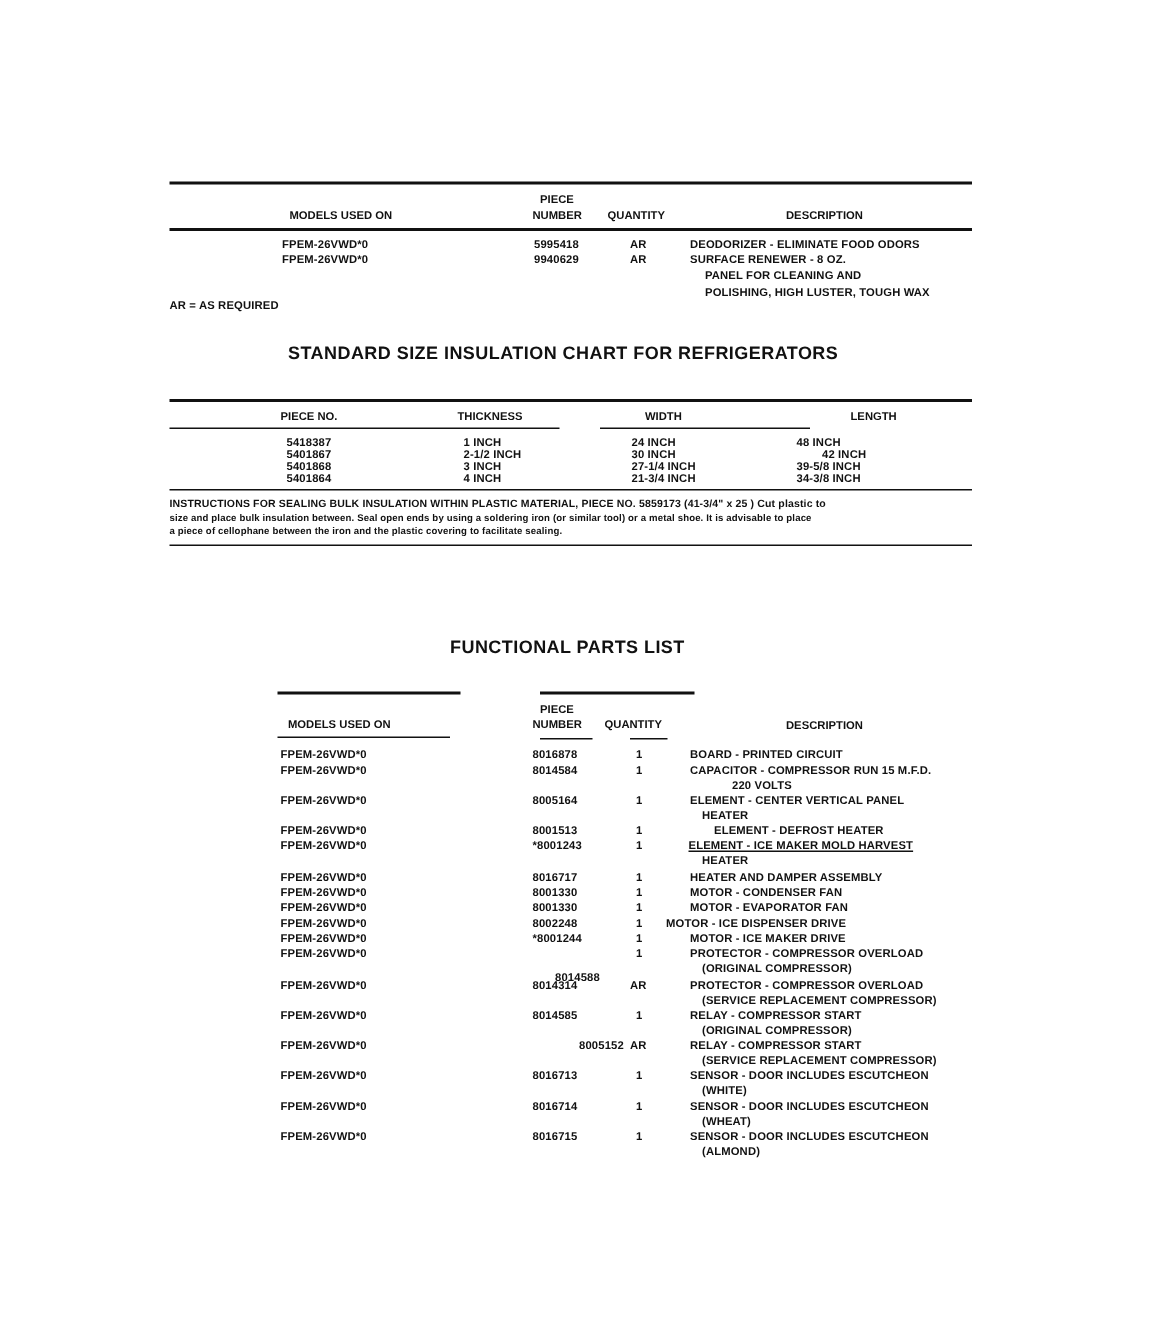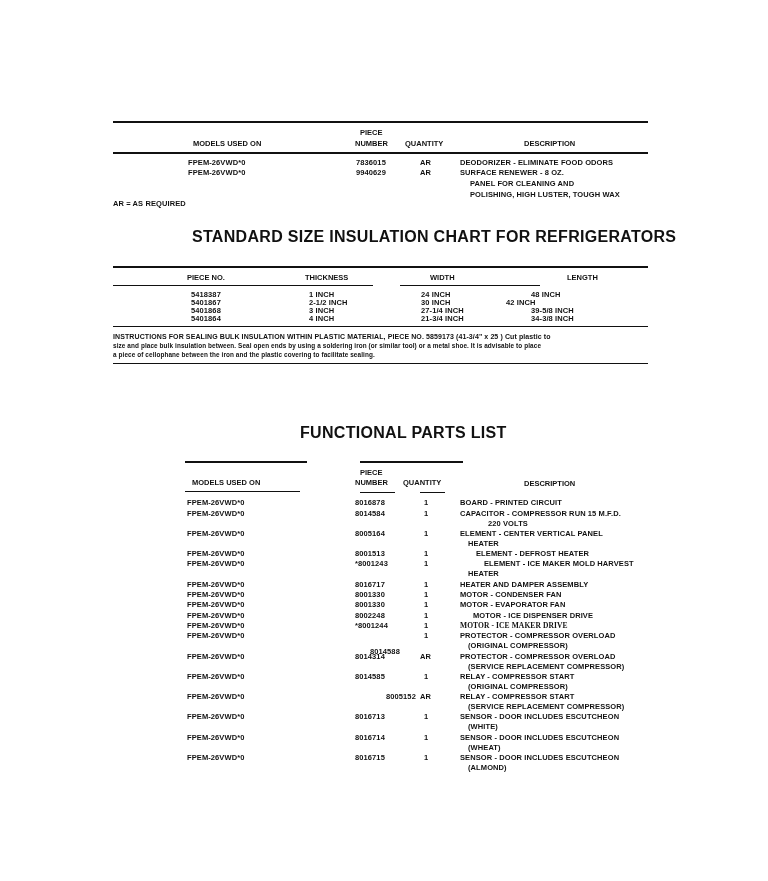--- a/index.html
+++ b/index.html
@@ -2,38 +2,38 @@
 <html><head>
   <meta charset="utf-8">
   <style>
     html, body { margin: 0; padding: 0; background: #fff; }
     body { width: 768px; height: 881px; position: relative; overflow: hidden;
       font-family: "Liberation Sans", sans-serif; color: #111; font-weight: bold; }
     .abs { position: absolute; }
     .t { font-size: 7.5px; line-height: 10px; white-space: nowrap; letter-spacing: 0.1px; }
     .hd { font-size: 7.5px; line-height: 10px; }
     .rule { position: absolute; background: #111; }
-    .title { font-size: 16px; letter-spacing: 0.3px; white-space: nowrap; }
+    .title { font-size: 12px; letter-spacing: 0.3px; white-space: nowrap; }
     .row { position: absolute; left: 0; width: 768px; height: 10px; }
     .row span { position: absolute; top: 0; }
   </style>
 </head>
 <body>
 
 <div class="rule" style="left:113px;top:121px;width:535px;height:2px;"></div>
 <div class="abs hd" style="left:360px;top:128px;">PIECE</div>
 <div class="abs hd" style="left:193px;top:139px;">MODELS USED ON</div>
 <div class="abs hd" style="left:355px;top:139px;">NUMBER</div>
 <div class="abs hd" style="left:405px;top:139px;">QUANTITY</div>
 <div class="abs hd" style="left:524px;top:139px;">DESCRIPTION</div>
 <div class="rule" style="left:113px;top:152px;width:535px;height:1.5px;"></div>
 
 <div class="row" style="top:158px;">
   <span class="t" style="left:188px;">FPEM-26VWD*0</span>
-  <span class="t" style="left:356px;">7836015</span>
+  <span class="t" style="left:356px;">5995418</span>
   <span class="t" style="left:420px;">AR</span>
   <span class="t" style="left:460px;">DEODORIZER - ELIMINATE FOOD ODORS</span>
 </div>
 <div class="row" style="top:168px;">
   <span class="t" style="left:188px;">FPEM-26VWD*0</span>
   <span class="t" style="left:356px;">9940629</span>
   <span class="t" style="left:420px;">AR</span>
   <span class="t" style="left:460px;">SURFACE RENEWER - 8 OZ.</span>
 </div>
 <div class="abs t" style="left:470px;top:179px;">PANEL FOR CLEANING AND</div>
@@ -52,21 +52,21 @@
 <div class="row" style="top:290px;">
   <span class="t" style="left:191px;">5418387</span>
   <span class="t" style="left:309px;">1 INCH</span>
   <span class="t" style="left:421px;">24 INCH</span>
   <span class="t" style="left:531px;">48 INCH</span>
 </div>
 <div class="row" style="top:298px;">
   <span class="t" style="left:191px;">5401867</span>
   <span class="t" style="left:309px;">2-1/2 INCH</span>
   <span class="t" style="left:421px;">30 INCH</span>
-  <span class="t" style="left:506px;">42 INCH</span>
+  <span class="t" style="left:548px;">42 INCH</span>
 </div>
 <div class="row" style="top:306px;">
   <span class="t" style="left:191px;">5401868</span>
   <span class="t" style="left:309px;">3 INCH</span>
   <span class="t" style="left:421px;">27-1/4 INCH</span>
   <span class="t" style="left:531px;">39-5/8 INCH</span>
 </div>
 <div class="row" style="top:314px;">
   <span class="t" style="left:191px;">5401864</span>
   <span class="t" style="left:309px;">4 INCH</span>
@@ -115,21 +115,21 @@
     <div class="row" style="top: 549px;">
       <span class="t" style="left: 187px;">FPEM-26VWD*0</span>
       <span class="t" style="left: 355px;">8001513</span>
       <span class="t" style="left: 424px;">1</span>
       <span class="t" style="left: 460px; padding-left: 16px;">ELEMENT - DEFROST HEATER</span>
     </div>
     <div class="row" style="top: 559px;">
       <span class="t" style="left: 187px;">FPEM-26VWD*0</span>
       <span class="t" style="left: 355px;">*8001243</span>
       <span class="t" style="left: 424px;">1</span>
-      <span class="t" style="left: 484px;">ELEMENT - ICE MAKER MOLD HARVEST</span>
+      <span class="t" style="left: 459px; text-decoration: underline;">ELEMENT - ICE MAKER MOLD HARVEST</span>
     </div>
     <div class="abs t" style="left: 468px; top: 569px;">HEATER</div>
     <div class="row" style="top: 580px;">
       <span class="t" style="left: 187px;">FPEM-26VWD*0</span>
       <span class="t" style="left: 355px;">8016717</span>
       <span class="t" style="left: 424px;">1</span>
       <span class="t" style="left: 460px;">HEATER AND DAMPER ASSEMBLY</span>
     </div>
     <div class="row" style="top: 590px;">
       <span class="t" style="left: 187px;">FPEM-26VWD*0</span>
@@ -140,27 +140,27 @@
     <div class="row" style="top: 600px;">
       <span class="t" style="left: 187px;">FPEM-26VWD*0</span>
       <span class="t" style="left: 355px;">8001330</span>
       <span class="t" style="left: 424px;">1</span>
       <span class="t" style="left: 460px;">MOTOR - EVAPORATOR FAN</span>
     </div>
     <div class="row" style="top: 611px;">
       <span class="t" style="left: 187px;">FPEM-26VWD*0</span>
       <span class="t" style="left: 355px;">8002248</span>
       <span class="t" style="left: 424px;">1</span>
-      <span class="t" style="left: 473px;">MOTOR - ICE DISPENSER DRIVE</span>
+      <span class="t" style="left: 444px;">MOTOR - ICE DISPENSER DRIVE</span>
     </div>
     <div class="row" style="top: 621px;">
       <span class="t" style="left: 187px;">FPEM-26VWD*0</span>
       <span class="t" style="left: 355px;">*8001244</span>
       <span class="t" style="left: 424px;">1</span>
-      <span class="t" style="left: 460px; font-family: Liberation Serif, serif;">MOTOR - ICE MAKER DRIVE</span>
+      <span class="t" style="left: 460px;">MOTOR - ICE MAKER DRIVE</span>
     </div>
     <div class="row" style="top: 631px;">
       <span class="t" style="left: 187px;">FPEM-26VWD*0</span>
       <span class="t" style="left: 370px; margin-top: 16px;">8014588</span>
       <span class="t" style="left: 424px;">1</span>
       <span class="t" style="left: 460px;">PROTECTOR - COMPRESSOR OVERLOAD</span>
     </div>
     <div class="abs t" style="left: 468px; top: 641px;">(ORIGINAL COMPRESSOR)</div>
     <div class="row" style="top: 652px;">
       <span class="t" style="left: 187px;">FPEM-26VWD*0</span>

